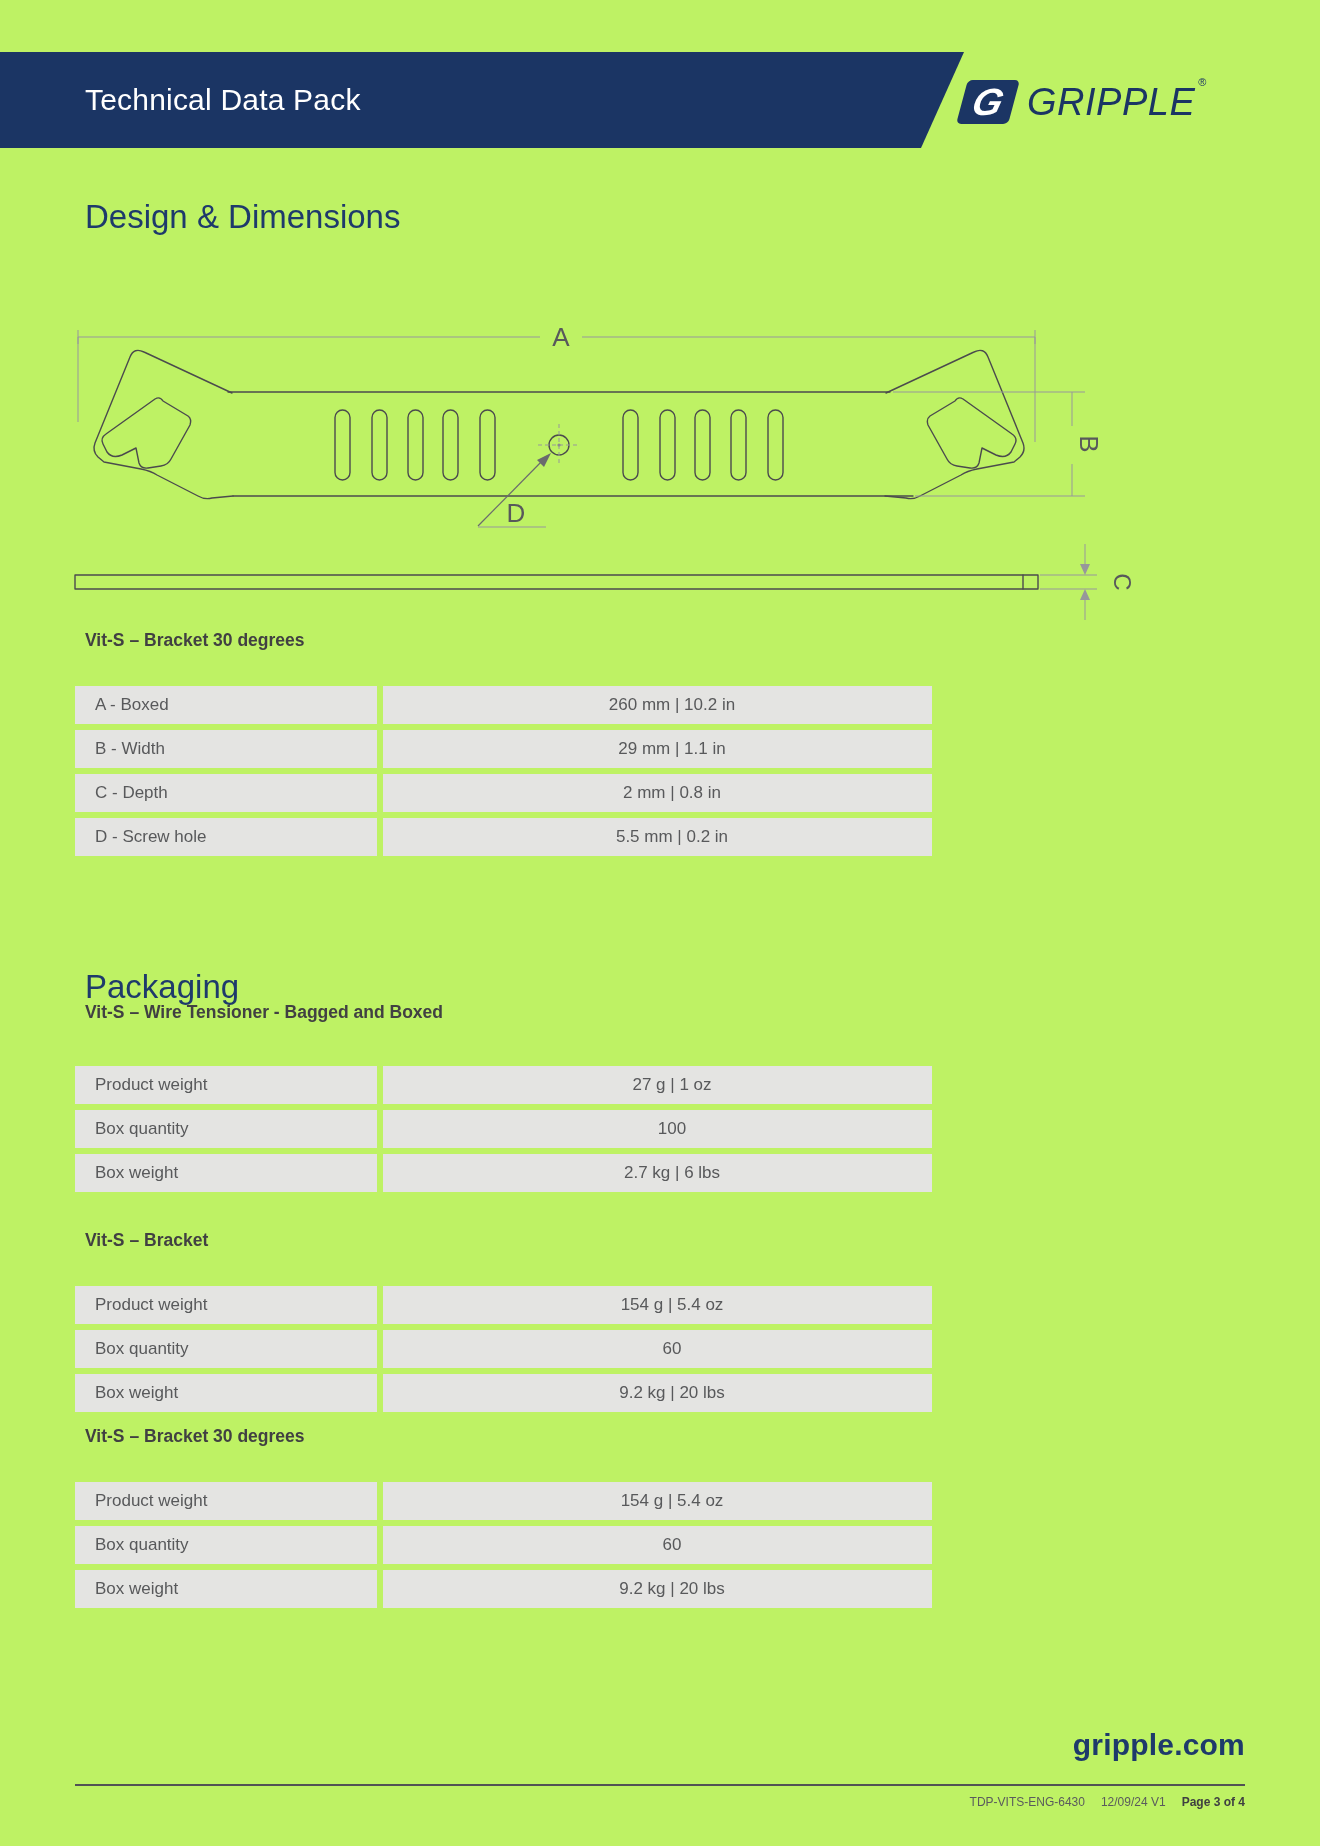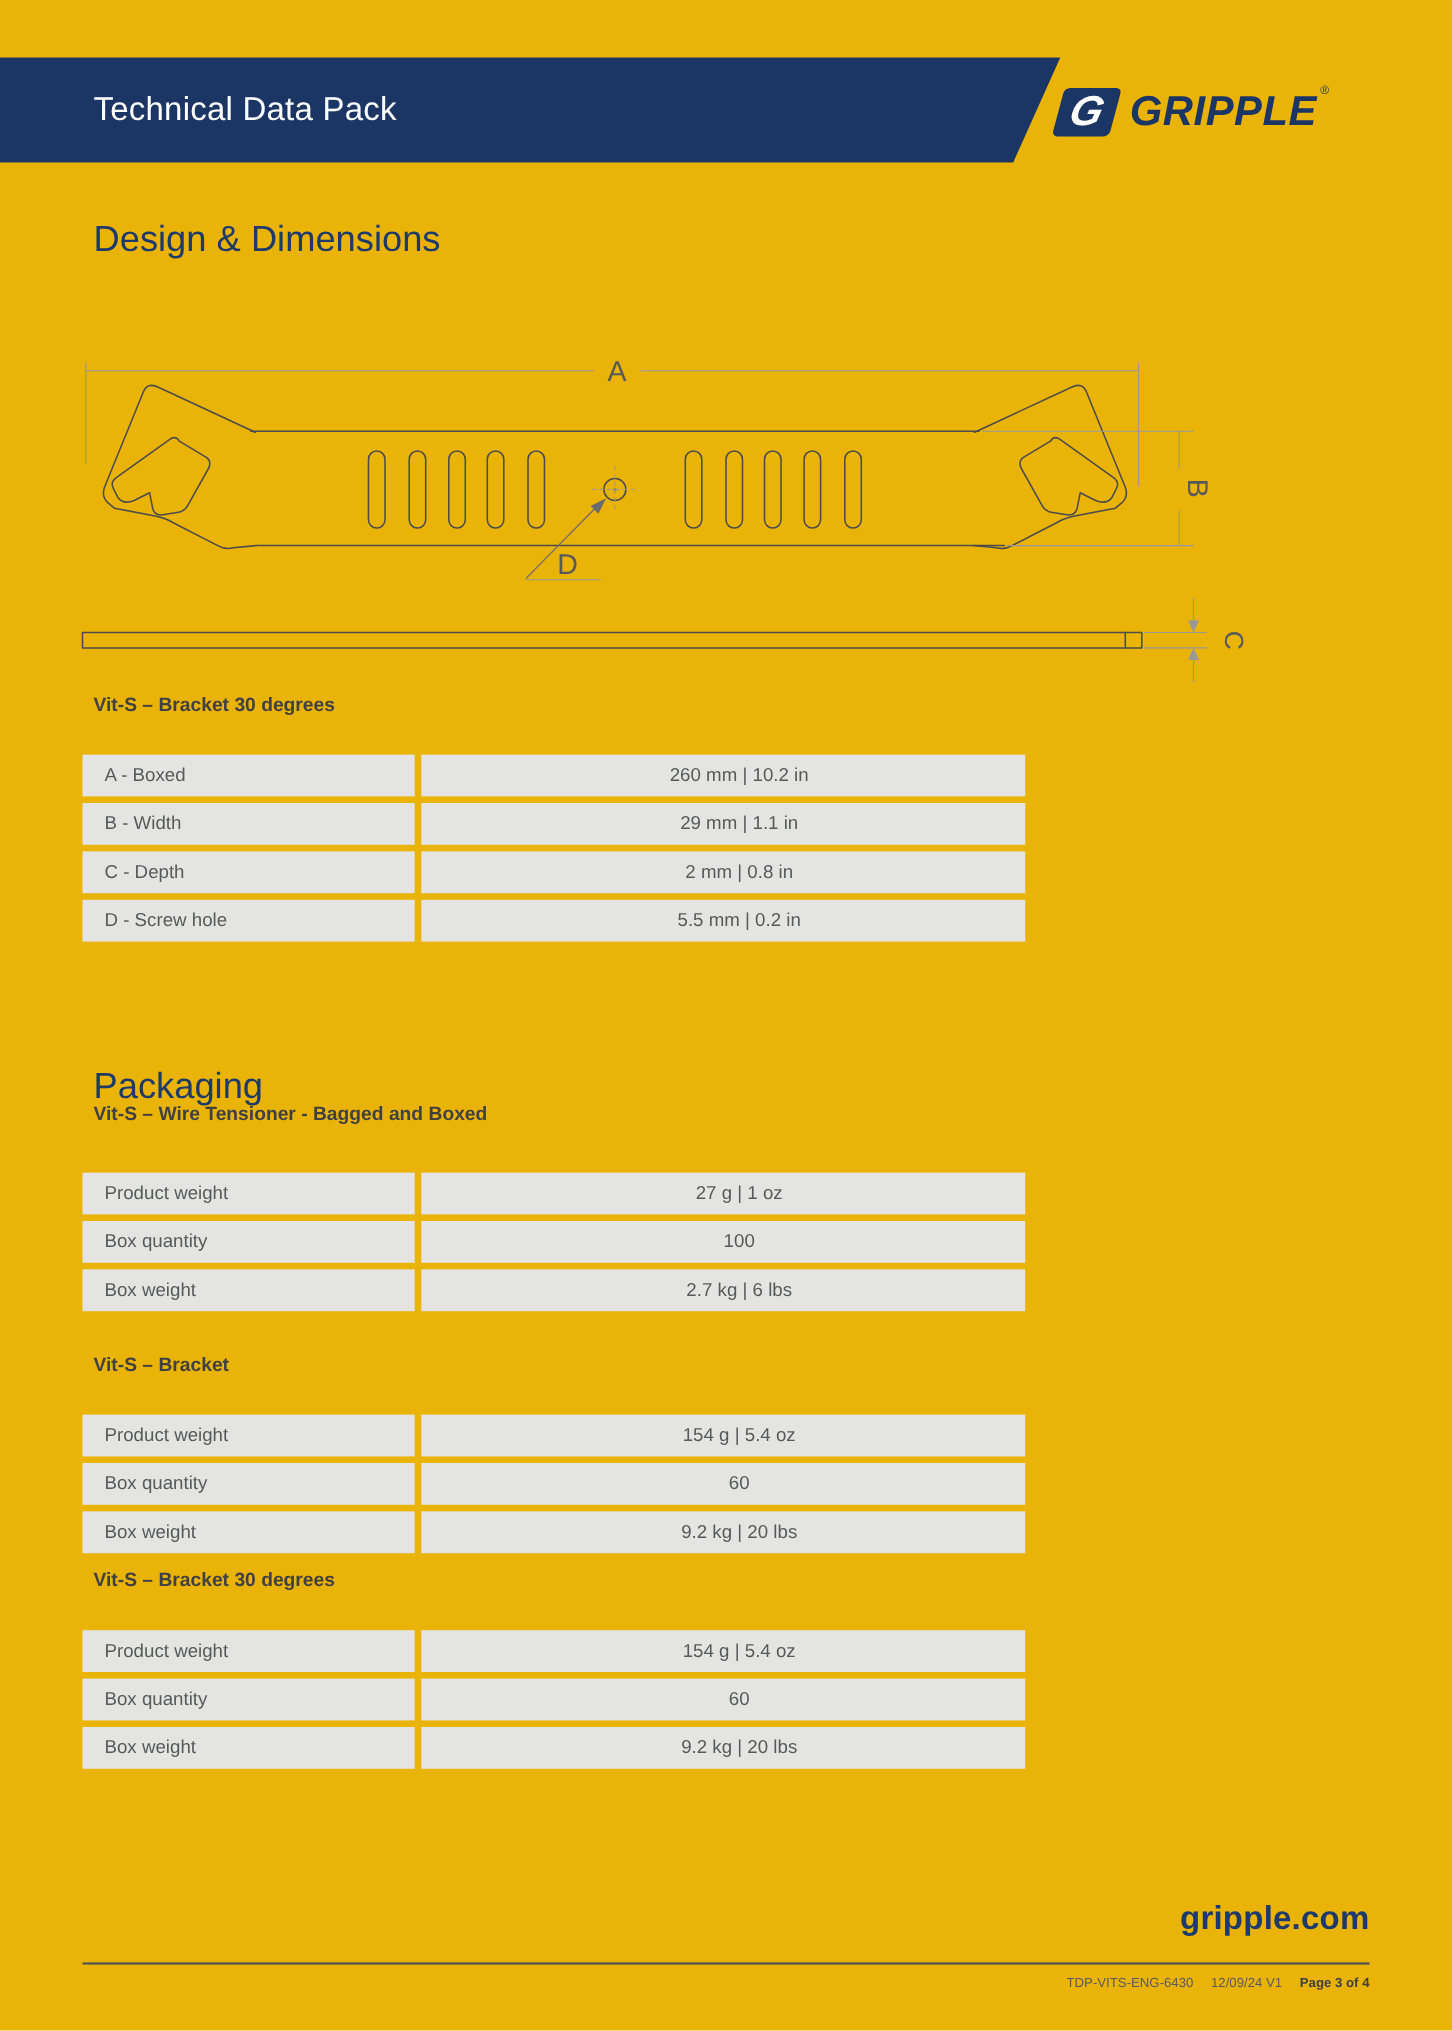--- a/index.html
+++ b/index.html
@@ -1,29 +1,29 @@
 <!DOCTYPE html>
 <html><head>
 <meta charset="utf-8">
 <style>
   * { margin:0; padding:0; box-sizing:border-box; }
   html,body { background:#ffffff; }
   body { font-family:"Liberation Sans", sans-serif; }
-  #page { position:relative; width:1320px; height:1846px; background:#eab308; overflow:hidden; margin:0 auto; }
+  #page { position:relative; width:1320px; height:1846px; background:#bef264; overflow:hidden; margin:0 auto; }
 
   
   .header-bar { position:absolute; top:52px; left:0; width:964px; height:96px; background:#1b3564;
                 clip-path:polygon(0 0, 100% 0, calc(100% - 43px) 100%, 0 100%); }
   .page-title { position:absolute; left:85px; top:0; height:96px; line-height:96px;
                 color:#ffffff; font-size:30px; font-weight:400; letter-spacing:0.2px; }
   .logo { position:absolute; top:76px; left:962px; height:52px; display:flex; align-items:center; }
   .logo-mark { width:52px; height:44px; background:#1b3564; transform:skewX(-15deg); border-radius:5px;
                display:flex; align-items:center; justify-content:center; margin-right:13px; }
   .logo-mark .g { color:#ffffff; font-weight:bold; font-style:italic; font-size:38px; line-height:1; }
-  .wordmark { font-size:38px; font-style:italic; font-weight:bold; color:#1b3564; letter-spacing:0.5px; }
+  .wordmark { font-size:38px; font-style:italic; font-weight:normal; color:#1b3564; letter-spacing:0.5px; }
   .reg { font-size:11px; color:#1b3564; align-self:flex-start; margin-top:0px; margin-left:3px; }
 
   
   .heading { position:absolute; left:85px; color:#1e3a6b; font-size:33px; font-weight:400; }
   #design-heading { top:198px; }
   #packaging-heading { top:922px;margin-top:46px; }
 
   
   #drawing { position:absolute; top:260px; left:0; width:1320px; height:400px; }
   .part { fill:none; stroke:#4b4b4d; stroke-width:1.4; stroke-linejoin:round; stroke-linecap:round; }

